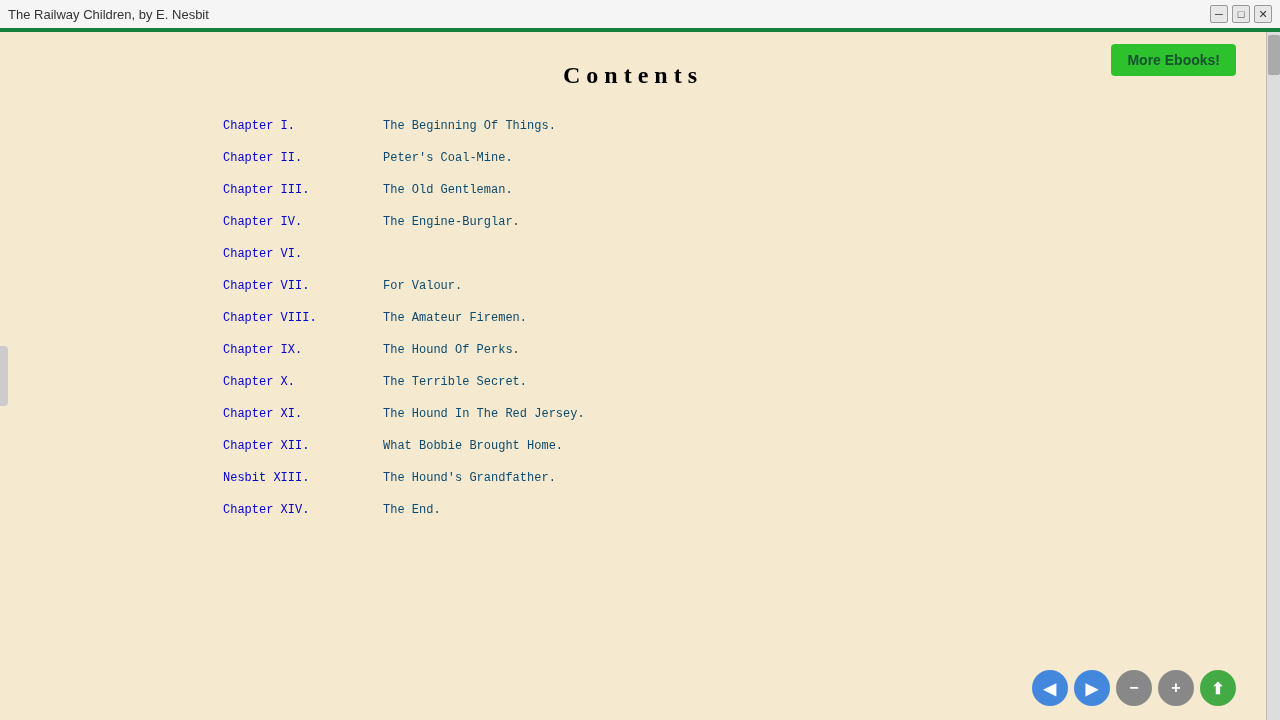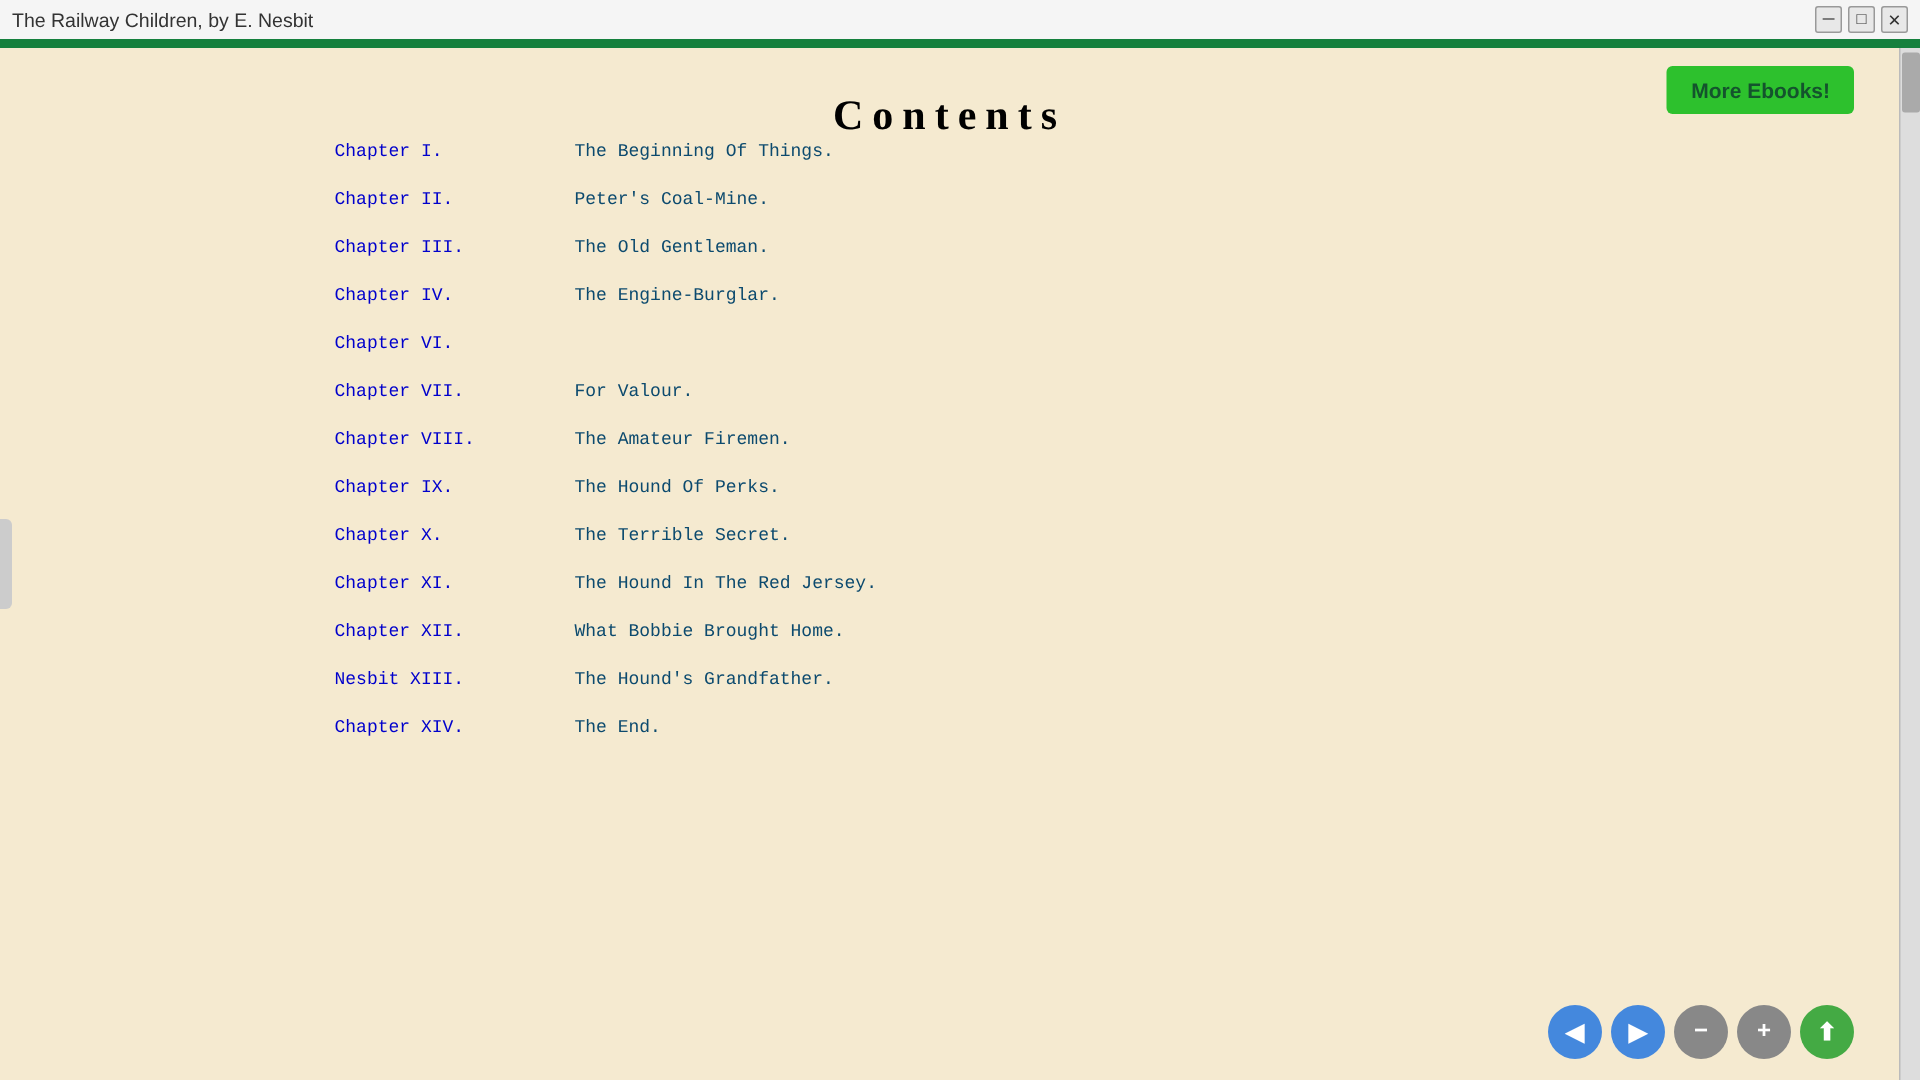--- a/index.html
+++ b/index.html
@@ -12,21 +12,21 @@
       overflow: hidden;
       position: relative;
     }
 
     
     .title-bar {
       display: flex;
       align-items: center;
       justify-content: space-between;
       background: #f5f5f5;
-      border-bottom: 6px solid #15803d;
+      border-bottom: 4px solid #15803d;
       height: 32px;
       padding: 0 8px;
       position: relative;
     }
 
     .title-bar-text {
       font-size: 13px;
       color: #333;
     }
 
@@ -99,26 +99,27 @@
       font-weight: bold;
       border: none;
       padding: 8px 16px;
       cursor: pointer;
       border-radius: 4px;
     }
 
     
     .contents-heading {
       text-align: center;
-      font-size: 28px;
+      font-size: 24px;
       font-weight: bold;
       font-family: Georgia, serif;
       letter-spacing: 6px;
       color: #000;
       margin-top: 10px;
+      margin-bottom: 30px;
     }
 
     
     .chapter-list {
       padding: 0 40px;
       margin: 0 auto;
       max-width: 900px;
     }
 
     .chapter-item {

